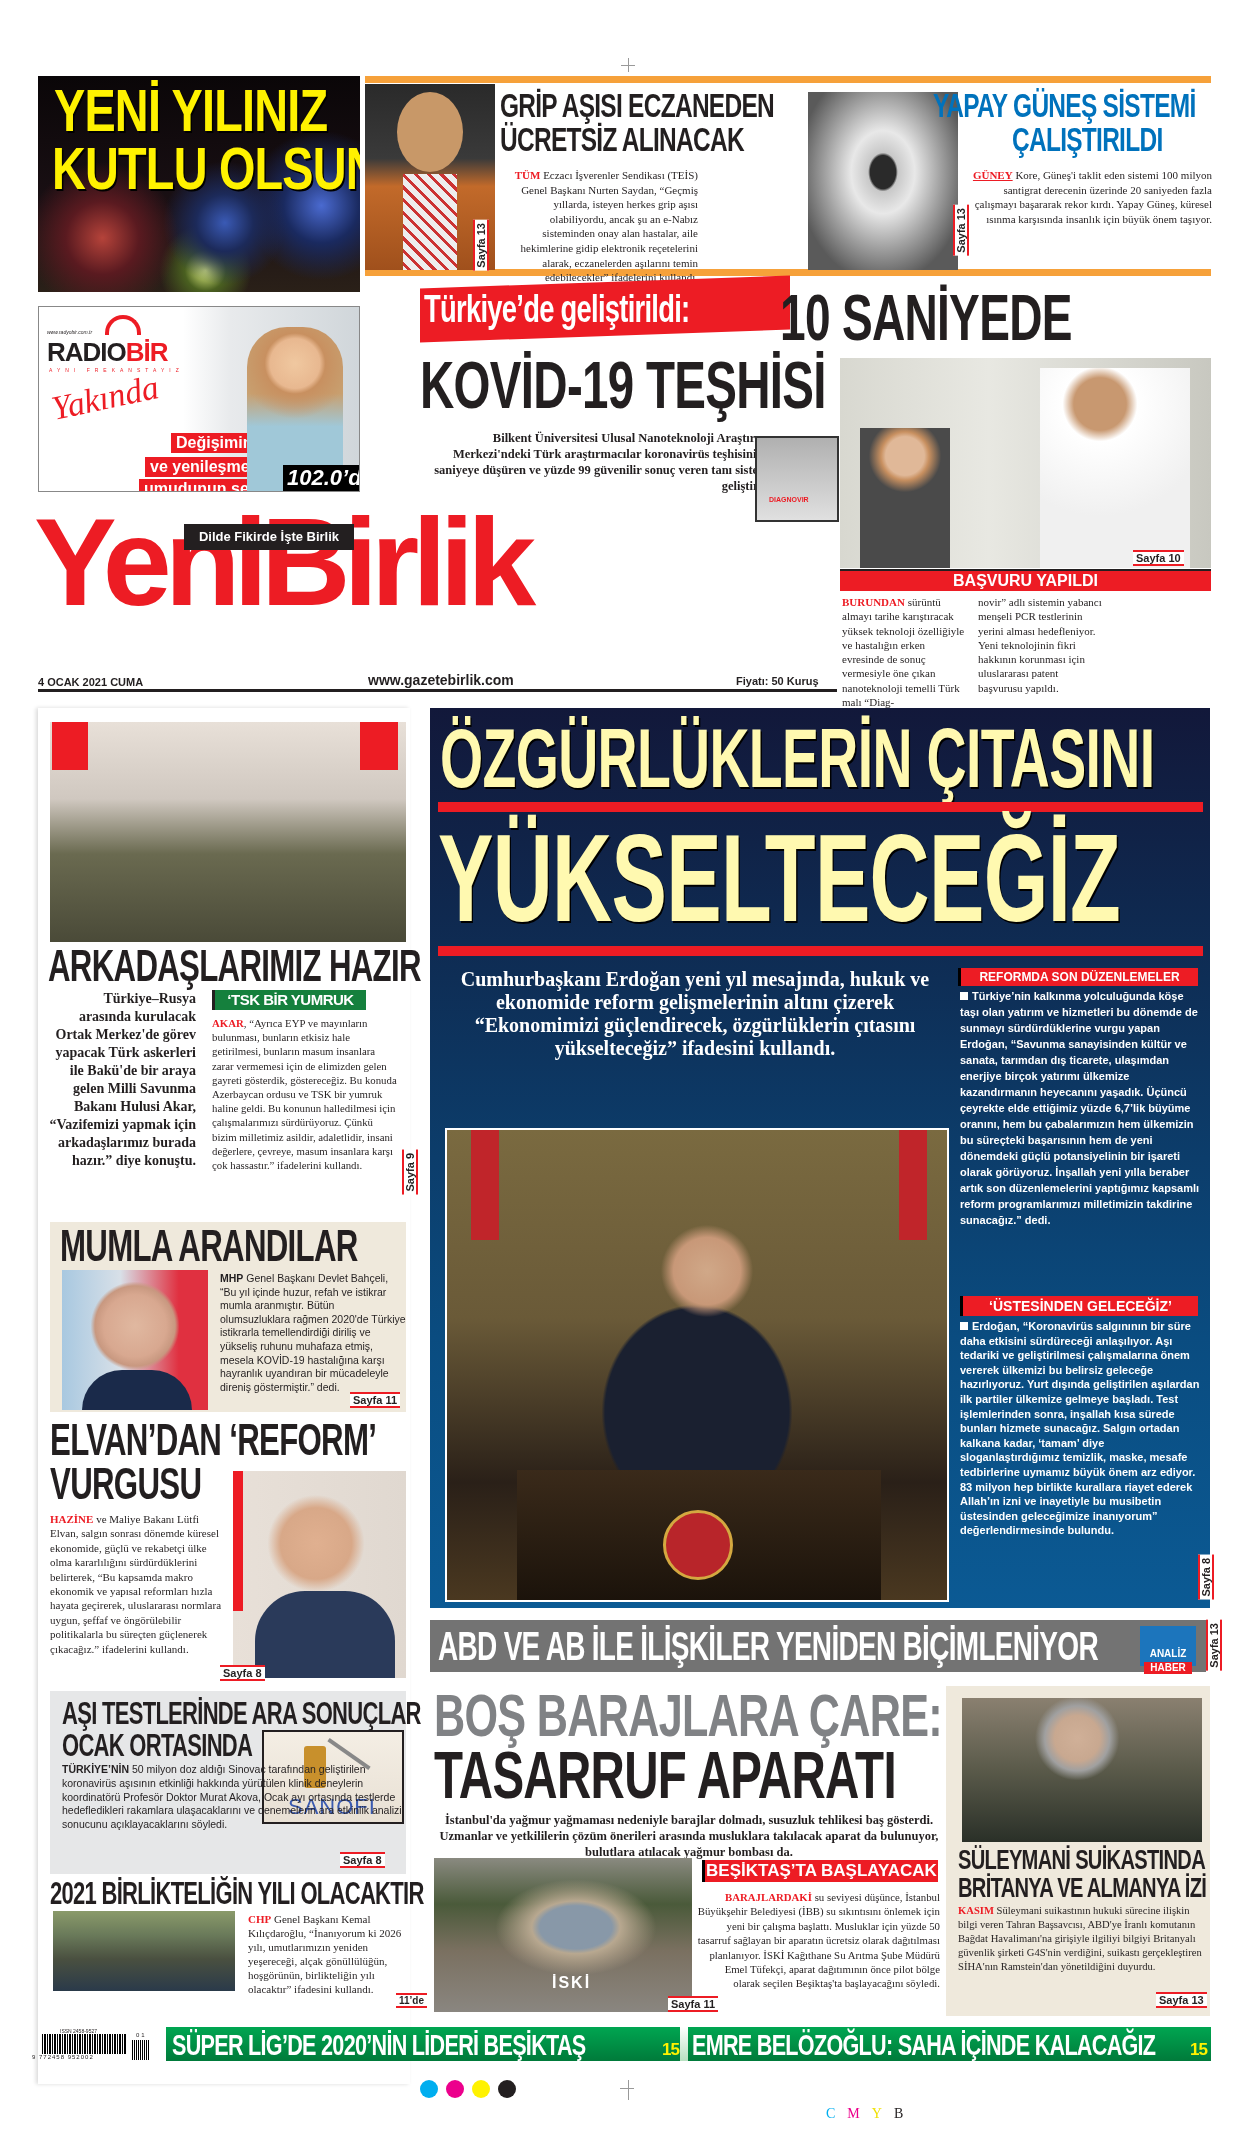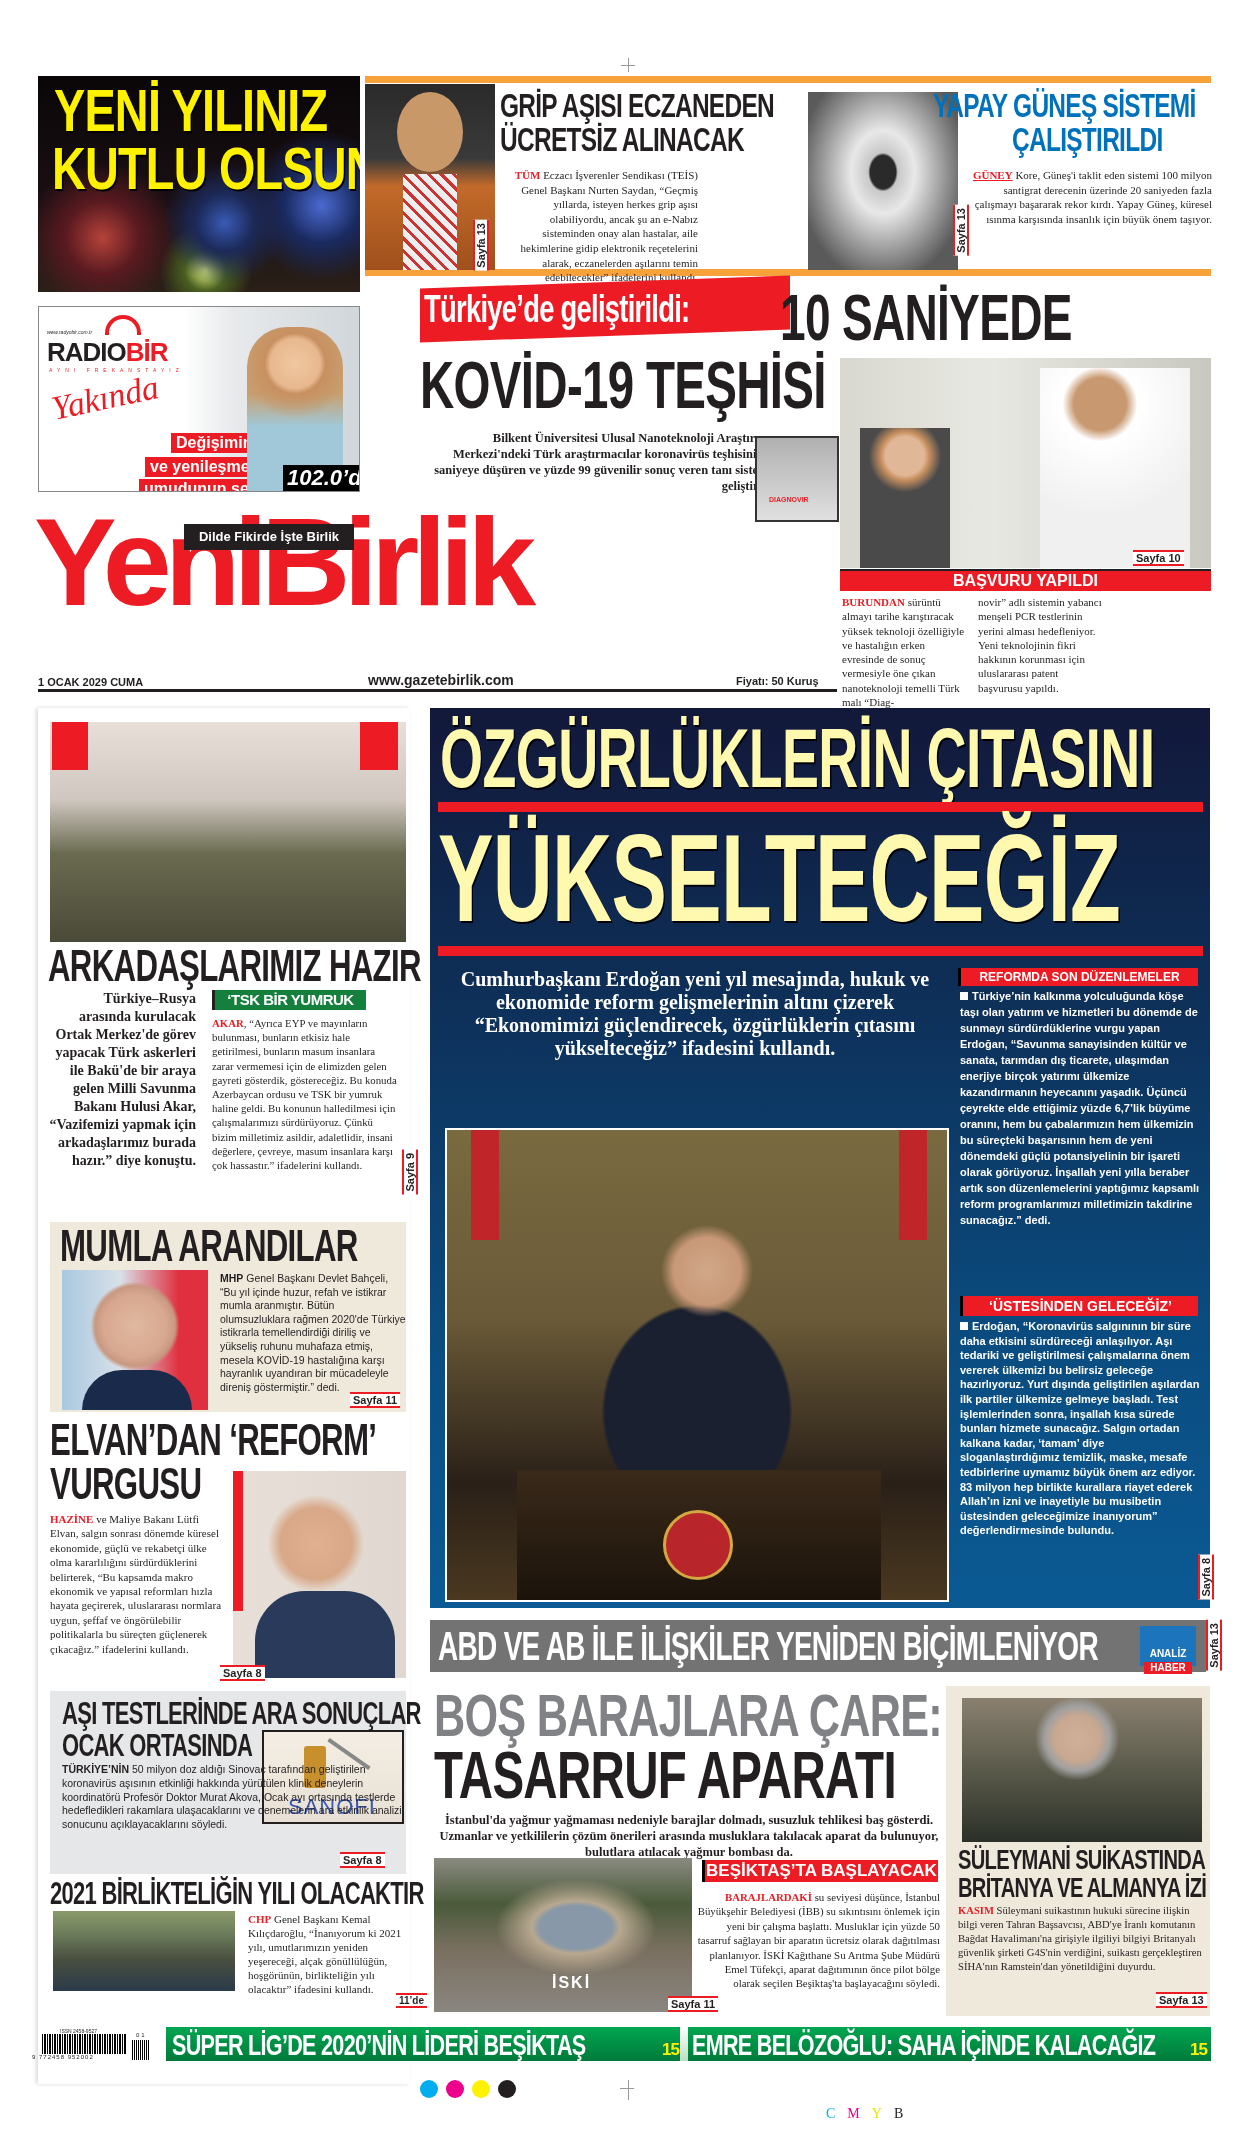--- a/index.html
+++ b/index.html
@@ -78,21 +78,21 @@
 </div>
 <div class="abs serif body-text" style="left:842px;top:595px;width:124px;font-size:11px;line-height:14.3px;">
   <span class="red" style="font-weight:bold;">BURUNDAN</span><span> sürüntü almayı tarihe karıştıracak yüksek teknoloji özelliğiyle ve hastalığın erken evresinde de sonuç vermesiyle öne çıkan nanoteknoloji temelli Türk malı “Diag-</span>
 </div>
 <div class="abs serif body-text" style="left:978px;top:595px;width:124px;font-size:11px;line-height:14.3px;">novir” adlı sistemin yabancı menşeli PCR testlerinin yerini alması hedefleniyor. Yeni teknolojinin fikri hakkının korunması için uluslararası patent başvurusu yapıldı.</div>
 
 <div class="abs sans" style="left:34px;top:500px;font-size:124px;font-weight:900;line-height:124px;color:#ed1c24;letter-spacing:-7px;white-space:nowrap;">
   <span>Yeni</span><span>Birlik</span>
 </div>
 <div class="abs sans" style="left:184px;top:524px;width:170px;height:26px;background:#231f20;color:#fff;font-size:13px;font-weight:bold;text-align:center;line-height:26px;">Dilde Fikirde İşte Birlik</div>
-<div class="abs sans" style="left:38px;top:676px;font-size:11px;font-weight:bold;">1 OCAK 2029 CUMA</div>
+<div class="abs sans" style="left:38px;top:676px;font-size:11px;font-weight:bold;">4 OCAK 2021 CUMA</div>
 <div class="abs sans" style="left:368px;top:672px;font-size:14px;font-weight:bold;">www.gazetebirlik.com</div>
 <div class="abs sans" style="left:736px;top:675px;font-size:11px;font-weight:bold;">Fiyatı: 50 Kuruş</div>
 <div class="abs" style="left:38px;top:689px;width:799px;height:3px;background:#231f20;"></div>
 
 <div class="abs" style="left:38px;top:708px;width:372px;height:1376px;box-shadow:-2px 0 4px rgba(0,0,0,0.15);"></div>
 
 <div class="abs photo" style="left:50px;top:722px;width:356px;height:220px;background:linear-gradient(180deg,#e8e0d8 0,#d0c8c0 35%,#6a6a50 60%,#4a4a38 100%);">
   <div class="abs" style="left:2px;top:0;width:36px;height:48px;background:#ed1c24;"></div>
   <div class="abs" style="left:310px;top:0;width:38px;height:48px;background:#ed1c24;"></div>
 </div>
@@ -136,21 +136,21 @@
   <div class="abs sans" style="left:24px;top:62px;font-size:22px;color:#3a5ab0;letter-spacing:1px;">SANOFI</div>
 </div>
 <div class="abs sans" style="left:62px;top:1763px;width:340px;font-size:10.5px;line-height:13.8px;">
   <span style="font-weight:bold;">TÜRKİYE’NİN</span><span> 50 milyon doz aldığı Sinovac tarafından geliştirilen koronavirüs aşısının etkinliği hakkında yürütülen klinik deneylerin koordinatörü Profesör Doktor Murat Akova, Ocak ayı ortasında testlerde hedefledikleri rakamlara ulaşacaklarını ve denemelerin ara etkinlik analizi sonucunu açıklayacaklarını söyledi.</span>
 </div>
 <div class="abs sayfa" style="left:340px;top:1852px;">Sayfa 8</div>
 
 <div class="abs cond" style="left:50px;top:1878px;font-size:31px;line-height:31px;transform:scaleX(0.71);white-space:nowrap;">2021 BİRLİKTELİĞİN YILI OLACAKTIR</div>
 <div class="abs photo" style="left:53px;top:1911px;width:182px;height:80px;background:linear-gradient(180deg,#8a9a6a 0,#6a7a5a 30%,#4a5040 60%,#2a3a4a 100%);"></div>
 <div class="abs serif body-text" style="left:248px;top:1912px;width:160px;font-size:11px;line-height:14px;">
-  <span class="red" style="font-weight:bold;">CHP</span><span> Genel Başkanı Kemal Kılıçdaroğlu, “İnanıyorum ki 2021 yılı, umutlarımızın yeniden yeşereceği, alçak gönüllülüğün, hoşgörünün, birlikteliğin yılı olacaktır” ifadesini kullandı.</span>
+  <span class="red" style="font-weight:bold;">CHP</span><span> Genel Başkanı Kemal Kılıçdaroğlu, “İnanıyorum ki 2026 yılı, umutlarımızın yeniden yeşereceği, alçak gönüllülüğün, hoşgörünün, birlikteliğin yılı olacaktır” ifadesini kullandı.</span>
 </div>
 <div class="abs sayfa" style="left:396px;top:1993px;font-size:10px;">11’de</div>
 
 <div class="abs" style="left:430px;top:708px;width:780px;height:900px;background:linear-gradient(180deg,#12183a 0,#0e2e56 30%,#0a4c80 70%,#0b5a94 100%);"></div>
 <div class="abs cond" style="left:440px;top:716px;font-size:84px;line-height:84px;color:#fff9b0;transform:scaleX(0.66);white-space:nowrap;text-shadow:2px 2px 0 #000;">ÖZGÜRLÜKLERİN ÇITASINI</div>
 <div class="abs" style="left:438px;top:802px;width:765px;height:10px;background:#ed1c24;"></div>
 <div class="abs cond" style="left:438px;top:816px;font-size:124px;line-height:124px;color:#fff9b0;transform:scaleX(0.67);white-space:nowrap;text-shadow:2px 2px 0 #000;">YÜKSELTECEĞİZ</div>
 <div class="abs" style="left:438px;top:946px;width:765px;height:10px;background:#ed1c24;"></div>
 <div class="abs serif" style="left:445px;top:968px;width:500px;text-align:center;font-size:20px;line-height:23px;color:#fff;font-weight:bold;">Cumhurbaşkanı Erdoğan yeni yıl mesajında, hukuk ve ekonomide reform gelişmelerinin altını çizerek “Ekonomimizi güçlendirecek, özgürlüklerin çıtasını yükselteceğiz” ifadesini kullandı.</div>
 <div class="abs photo" style="left:445px;top:1128px;width:504px;height:474px;border:2px solid #fff;background:radial-gradient(circle at 52% 30%, #d0a888 0, #c89878 8%, transparent 11%),radial-gradient(ellipse at 50% 60%, #1a2030 0, #1a2030 26%, transparent 27%),linear-gradient(180deg,#7a6a40 0,#6a5a38 40%,#2a2018 75%,#4a3820 100%);">

